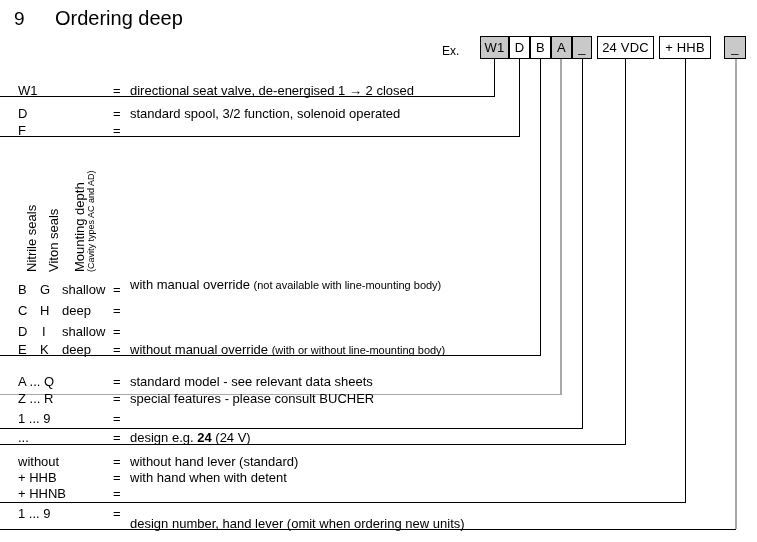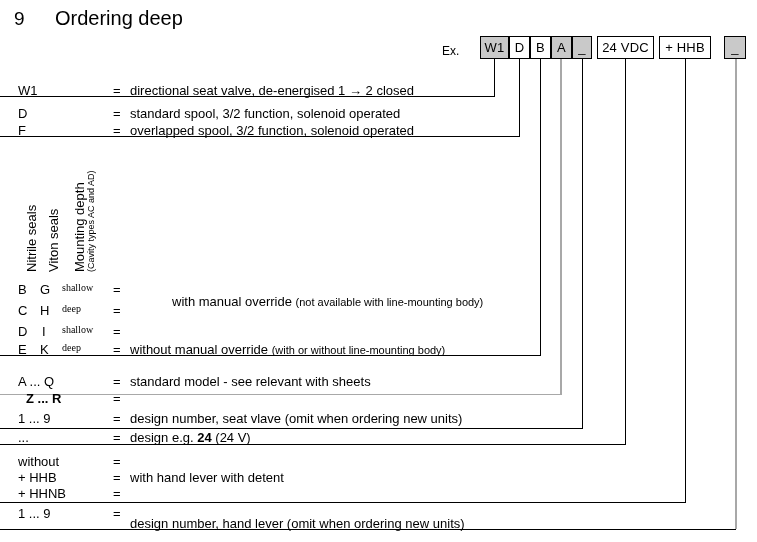--- a/index.html
+++ b/index.html
@@ -25,21 +25,21 @@
     border:1.5px solid #000;
     background:#ffffff;
     box-sizing:border-box;
     font-size:13px;
     display:flex;align-items:center;justify-content:center;
     letter-spacing:.2px;
   }
   .codebox.gray{background:#c9c9c9;}
   .col-a{position:absolute;font-size:13px;}
   .col-b{position:absolute;font-size:13px;}
-  .col-c{position:absolute;font-size:10px;font-family:Liberation Serif, serif;}
+  .col-c{position:absolute;font-size:13px;}
   .eq{position:absolute;left:113px;font-size:13px;}
   .desc{position:absolute;left:130px;font-size:13px;white-space:nowrap;}
   .small{font-size:11px;}
   .bold{font-weight:bold;}
 
   
   .vlabel{
     position:absolute;
     transform-origin:0 0;
     transform:rotate(-90deg);
@@ -106,65 +106,65 @@
   <div class="col-a" style="left:18px;top:83px;">W1</div>
   <div class="eq" style="top:83px;">=</div>
   <div class="desc" style="top:83px;">directional seat valve, de-energised 1 → 2 closed</div>
 
   <div class="col-a" style="left:18px;top:106px;">D</div>
   <div class="eq" style="top:106px;">=</div>
   <div class="desc" style="top:106px;">standard spool, 3/2 function, solenoid operated</div>
 
   <div class="col-a" style="left:18px;top:123px;">F</div>
   <div class="eq" style="top:123px;">=</div>
-  <div class="desc" style="top:123px;">overlapped spool, 3/2 function, solenoid operated</div>
 
   <div class="col-a" style="left:18px;top:282px;">B</div>
   <div class="col-b" style="left:40px;top:282px;">G</div>
   <div class="col-c" style="left:62px;top:282px;">shallow</div>
   <div class="eq" style="top:282px;">=</div>
-  <div class="desc" style="top:294px;margin-left:42px;"><span>with manual override </span><span class="small">(not available with line-mounting body)</span></div>
+  <div class="desc" style="top:277px;"><span>with manual override </span><span class="small">(not available with line-mounting body)</span></div>
 
   <div class="col-a" style="left:18px;top:303px;">C</div>
   <div class="col-b" style="left:40px;top:303px;">H</div>
   <div class="col-c" style="left:62px;top:303px;">deep</div>
   <div class="eq" style="top:303px;">=</div>
 
   <div class="col-a" style="left:18px;top:324px;">D</div>
   <div class="col-b" style="left:42px;top:324px;">I</div>
   <div class="col-c" style="left:62px;top:324px;">shallow</div>
   <div class="eq" style="top:324px;">=</div>
 
   <div class="col-a" style="left:18px;top:342px;">E</div>
   <div class="col-b" style="left:40px;top:342px;">K</div>
   <div class="col-c" style="left:62px;top:342px;">deep</div>
   <div class="eq" style="top:342px;">=</div>
   <div class="desc" style="top:342px;"><span>without manual override </span><span class="small">(with or without line-mounting body)</span></div>
 
   <div class="col-a" style="left:18px;top:374px;">A ... Q</div>
   <div class="eq" style="top:374px;">=</div>
-  <div class="desc" style="top:374px;">standard model - see relevant with sheets</div>
+  <div class="desc" style="top:374px;">standard model - see relevant data sheets</div>
 
-  <div class="col-a" style="left:26px;top:391px;font-weight:bold;">Z ... R</div>
+  <div class="col-a" style="left:18px;top:391px;">Z ... R</div>
   <div class="eq" style="top:391px;">=</div>
+  <div class="desc" style="top:391px;">special features - please consult BUCHER</div>
 
   <div class="col-a" style="left:18px;top:411px;">1 ... 9</div>
   <div class="eq" style="top:411px;">=</div>
-  <div class="desc" style="top:411px;">design number, seat vlave (omit when ordering new units)</div>
 
   <div class="col-a" style="left:18px;top:430px;">...</div>
   <div class="eq" style="top:430px;">=</div>
   <div class="desc" style="top:430px;"><span>design e.g. </span><span class="bold">24</span><span> (24 V)</span></div>
 
   <div class="col-a" style="left:18px;top:454px;">without</div>
   <div class="eq" style="top:454px;">=</div>
+  <div class="desc" style="top:454px;">without hand lever (standard)</div>
 
   <div class="col-a" style="left:18px;top:470px;">+ HHB</div>
   <div class="eq" style="top:470px;">=</div>
-  <div class="desc" style="top:470px;">with hand lever with detent</div>
+  <div class="desc" style="top:470px;">with hand when with detent</div>
 
   <div class="col-a" style="left:18px;top:486px;">+ HHNB</div>
   <div class="eq" style="top:486px;">=</div>
 
   <div class="col-a" style="left:18px;top:506px;">1 ... 9</div>
   <div class="eq" style="top:506px;">=</div>
   <div class="desc" style="top:516px;">design number, hand lever (omit when ordering new units)</div>
 
 </div>
 

